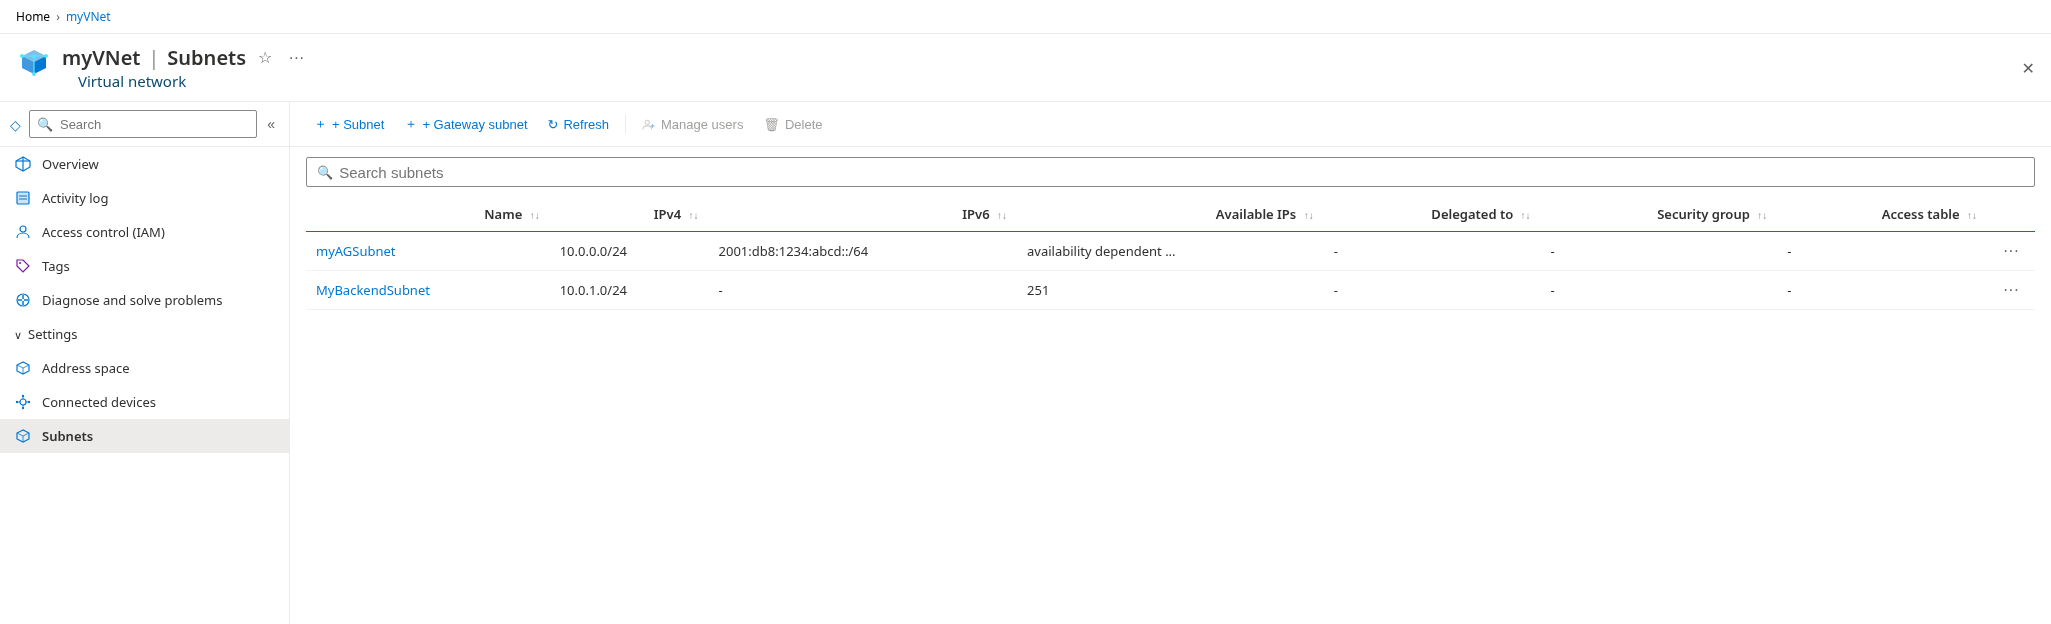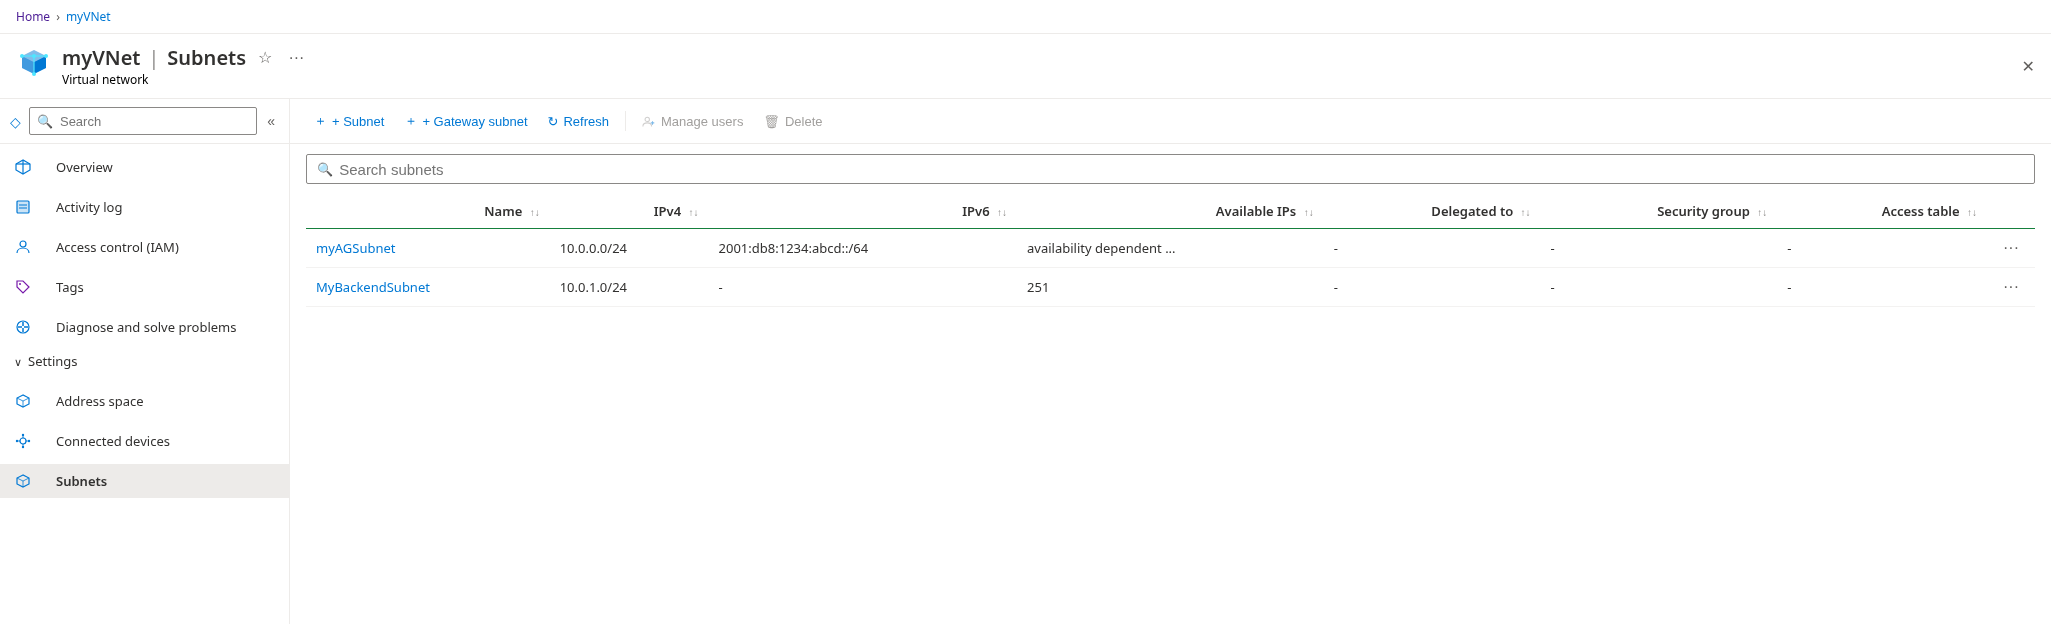--- a/index.html
+++ b/index.html
@@ -1,44 +1,44 @@
 <!DOCTYPE html>
 <html><head>
   <meta charset="utf-8">
   <style>
     * { box-sizing: border-box; margin: 0; padding: 0; }
     body { font-family: 'Segoe UI', system-ui, sans-serif; font-size: 13px; color: #323130; background: #fff; display: flex; flex-direction: column; height: 624px; overflow: hidden; }
 
     
     .top-bar { display: flex; align-items: center; padding: 8px 16px; border-bottom: 1px solid #edebe9; background: #fff; }
     .breadcrumb { display: flex; align-items: center; gap: 6px; font-size: 12px; color: #605e5c; }
-    .breadcrumb a { color: #4c1d95; text-decoration: none; }
+    .breadcrumb a { color: #000000; text-decoration: none; }
     .breadcrumb span { color: #605e5c; }
 
     
     .page-header { display: flex; align-items: flex-start; padding: 10px 16px 10px 16px; border-bottom: 1px solid #edebe9; background: #fff; position: relative; }
     .logo-icon { width: 36px; height: 36px; margin-right: 10px; display: flex; align-items: center; justify-content: center; flex-shrink: 0; }
     .header-title-group { display: flex; flex-direction: column; }
     .header-title { font-size: 20px; font-weight: 600; color: #323130; display: flex; align-items: center; gap: 8px; }
-    .header-subtitle { font-size: 12px; color: #000000; }
+    .header-subtitle { font-size: 15px; color: #0c4a6e; margin-left: 16px; }
     .icon-btn { background: none; border: none; cursor: pointer; color: #605e5c; font-size: 16px; padding: 2px 4px; }
     .close-btn { position: absolute; right: 16px; top: 50%; transform: translateY(-50%); background: none; border: none; cursor: pointer; font-size: 16px; color: #605e5c; }
 
     
     .main-layout { display: flex; flex: 1; overflow: hidden; }
 
     
     .sidebar { width: 290px; border-right: 1px solid #edebe9; display: flex; flex-direction: column; flex-shrink: 0; background: #fff; overflow-y: auto; }
     .sidebar-search-row { display: flex; align-items: center; padding: 8px 10px; gap: 6px; border-bottom: 1px solid #edebe9; }
     .diamond-icon { color: #0078d4; font-size: 14px; margin-right: 2px; }
     .search-box { flex: 1; display: flex; align-items: center; border: 1px solid #8a8886; border-radius: 2px; padding: 4px 8px; gap: 6px; background: #fff; }
     .search-box input { border: none; outline: none; font-size: 13px; color: #ec4899; flex: 1; background: transparent; }
     .collapse-btn { background: none; border: none; cursor: pointer; color: #605e5c; font-size: 14px; padding: 4px; }
     .sidebar-nav { flex: 1; }
-    .nav-item { display: flex; align-items: center; gap: 24px; padding: 8px 14px; cursor: pointer; color: #323130; font-size: 13px; margin-top: 6px; }
+    .nav-item { display: flex; align-items: center; gap: 10px; padding: 8px 14px; cursor: pointer; color: #323130; font-size: 13px; }
     .nav-item.active { background: #edebe9; font-weight: 600; }
     .nav-item .nav-icon { width: 18px; height: 18px; display: flex; align-items: center; justify-content: center; flex-shrink: 0; }
     .section-header { display: flex; align-items: center; gap: 6px; padding: 8px 14px; font-size: 13px; color: #323130; font-weight: 400; }
     .section-header .chevron { font-size: 11px; }
 
     
     .content { flex: 1; display: flex; flex-direction: column; overflow: hidden; }
     .toolbar { display: flex; align-items: center; padding: 8px 16px; gap: 4px; border-bottom: 1px solid #edebe9; flex-wrap: wrap; }
     .toolbar-btn { display: flex; align-items: center; gap: 5px; background: none; border: none; cursor: pointer; color: #0078d4; font-size: 13px; padding: 5px 8px; border-radius: 2px; white-space: nowrap; }
     .toolbar-btn.disabled { color: #a19f9d; cursor: default; }

